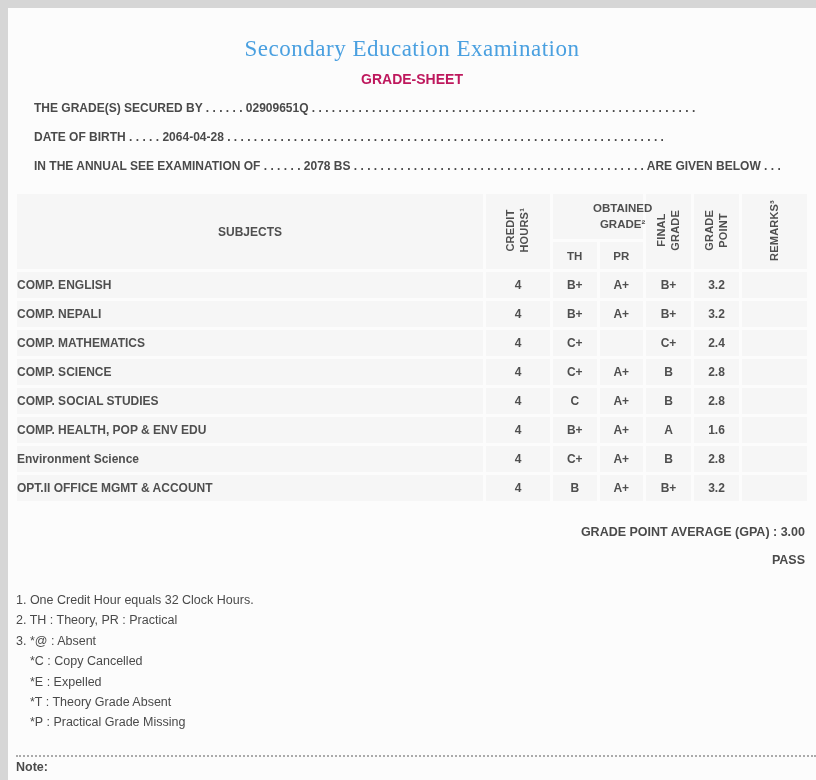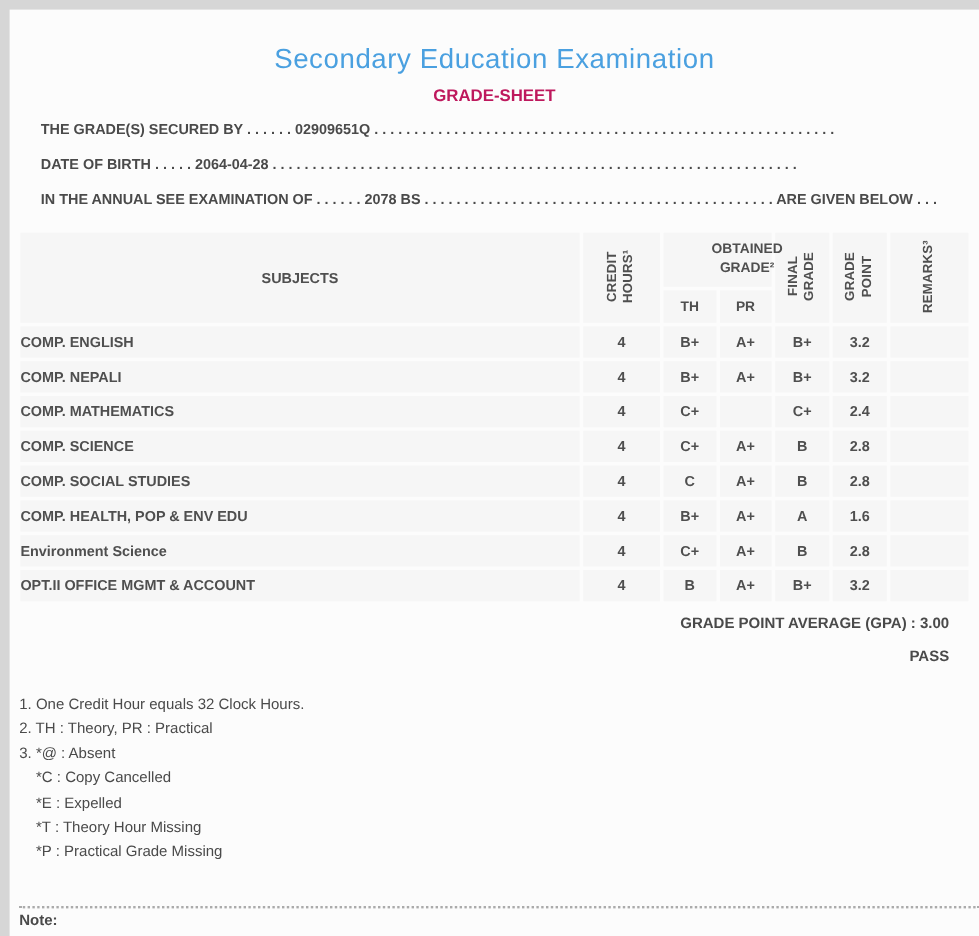--- a/index.html
+++ b/index.html
@@ -20,20 +20,21 @@
     overflow: hidden;
   }
   .doc-title {
     margin-top: 28px;
     text-align: center;
     font-size: 23px;
     font-weight: 400;
     letter-spacing: 0.5px;
     color: #4aa0e0;
     line-height: 26px;
+    font-family: Liberation Serif, serif;
   }
   .doc-subtitle {
     margin-top: 9px;
     text-align: center;
     font-size: 14px;
     font-weight: 700;
     color: #be185d;
     line-height: 16px;
   }
   .info-lines { margin-top: 13px; padding: 0 26px; }
@@ -76,21 +77,21 @@
     transform: rotate(180deg);
     white-space: pre-line;
     font-size: 11px;
     line-height: 1.25;
     letter-spacing: 0.2px;
   }
   .prelines { white-space: pre-line; font-size: 11.5px; line-height: 1.35; display: inline-block; margin-left: 40px; }
   tr.data-row td { height: 26px; vertical-align: middle; }
   td.subject-cell { text-align: left; padding-left: 10px; font-size: 12px; }
   td.center { text-align: center; font-size: 12px; }
-  .summary { margin-top: 7px; padding-right: 25px; text-align: right; font-weight: 700; color: #4a4a4a; }
+  .summary { margin-top: 20px; padding-right: 11px; text-align: right; font-weight: 700; color: #4a4a4a; }
   .summary .gpa-line { font-size: 12.5px; line-height: 16px; }
   .summary .result-line { font-size: 12.5px; line-height: 16px; margin-top: 12px; }
   .footnotes { margin-top: 22px; padding-left: 8px; font-size: 12.5px; color: #4a4a4a; }
   .footnote { line-height: 20.4px; }
   .footnote.indent { padding-left: 14px; }
   .note-section {
     position: absolute;
     left: 8px; right: 0; top: 747px;
   }
   .note-divider { border-top: 2px dotted #ababab; height: 0; }
@@ -209,21 +210,21 @@
     <div class="gpa-line">GRADE POINT AVERAGE (GPA) : 3.00</div>
     <div class="result-line">PASS</div>
   </div>
 
   <div class="footnotes">
     <div class="footnote">1. One Credit Hour equals 32 Clock Hours.</div>
     <div class="footnote">2. TH : Theory, PR : Practical</div>
     <div class="footnote">3. *@ : Absent</div>
     <div class="footnote indent">*C : Copy Cancelled</div>
     <div class="footnote indent">*E : Expelled</div>
-    <div class="footnote indent">*T : Theory Hour Missing</div>
+    <div class="footnote indent">*T : Theory Grade Absent</div>
     <div class="footnote indent">*P : Practical Grade Missing</div>
   </div>
 
   <div class="note-section">
     <div class="note-divider"></div>
     <div class="note-label">Note:</div>
   </div>
 
 </div>
 

